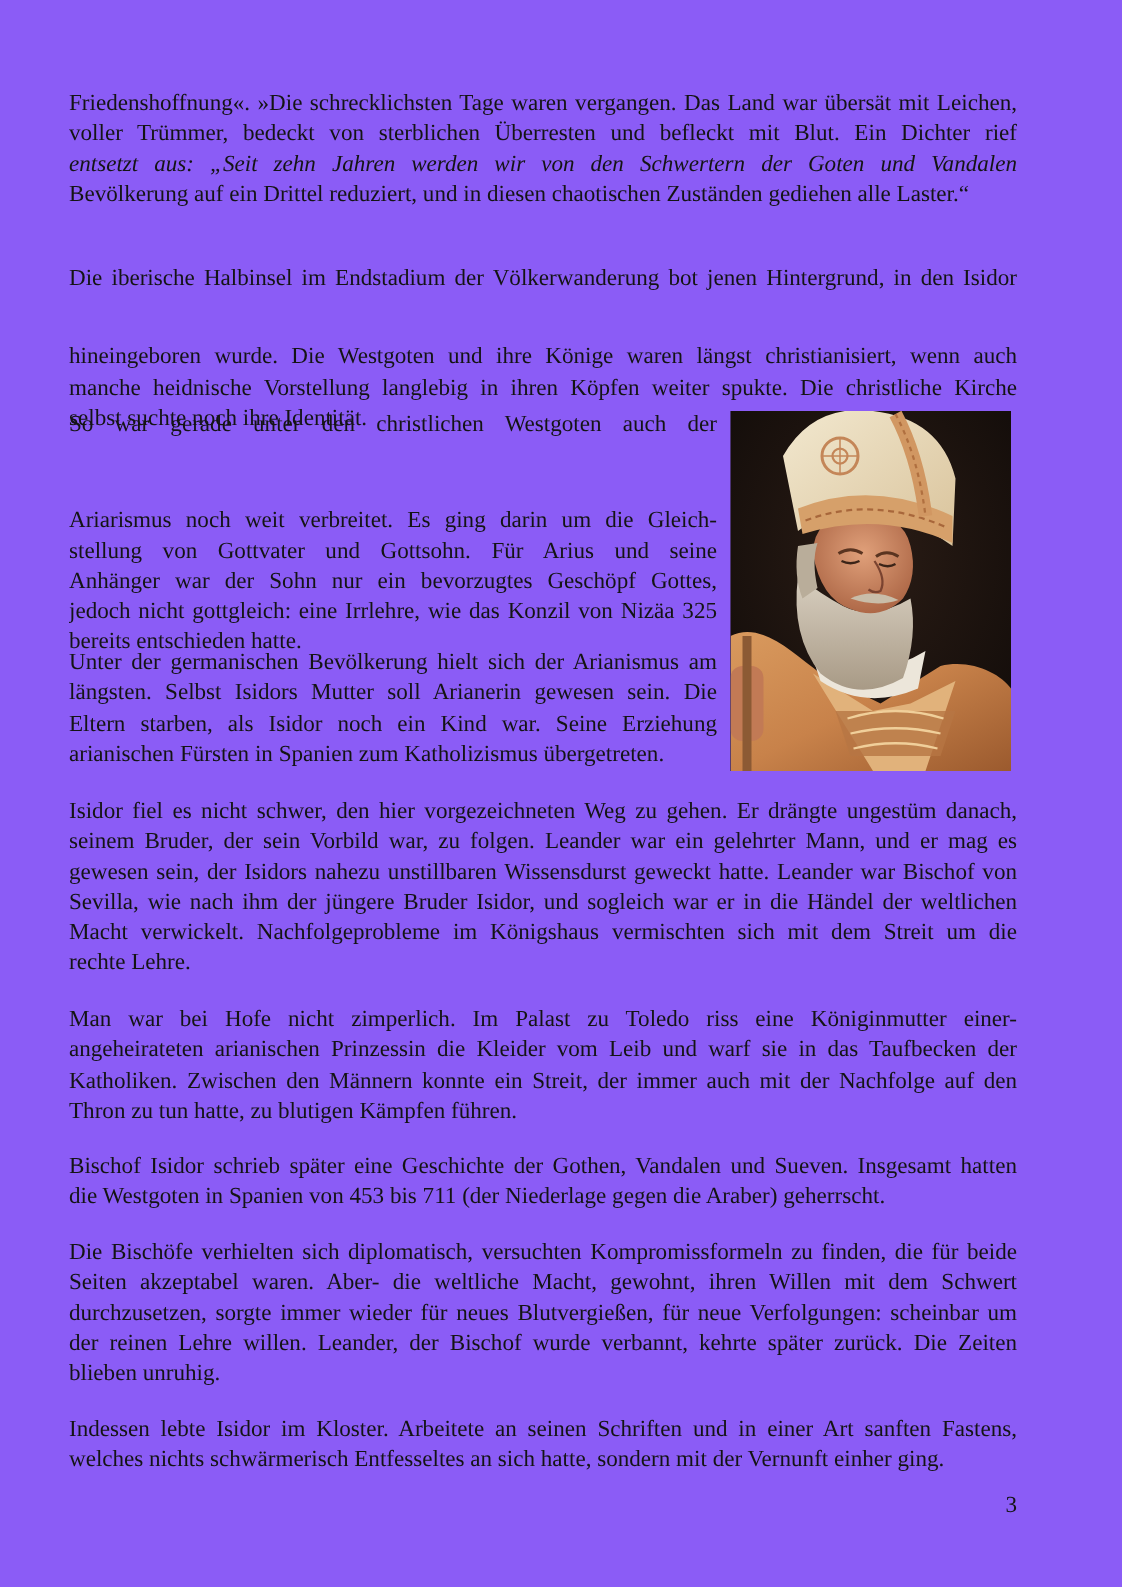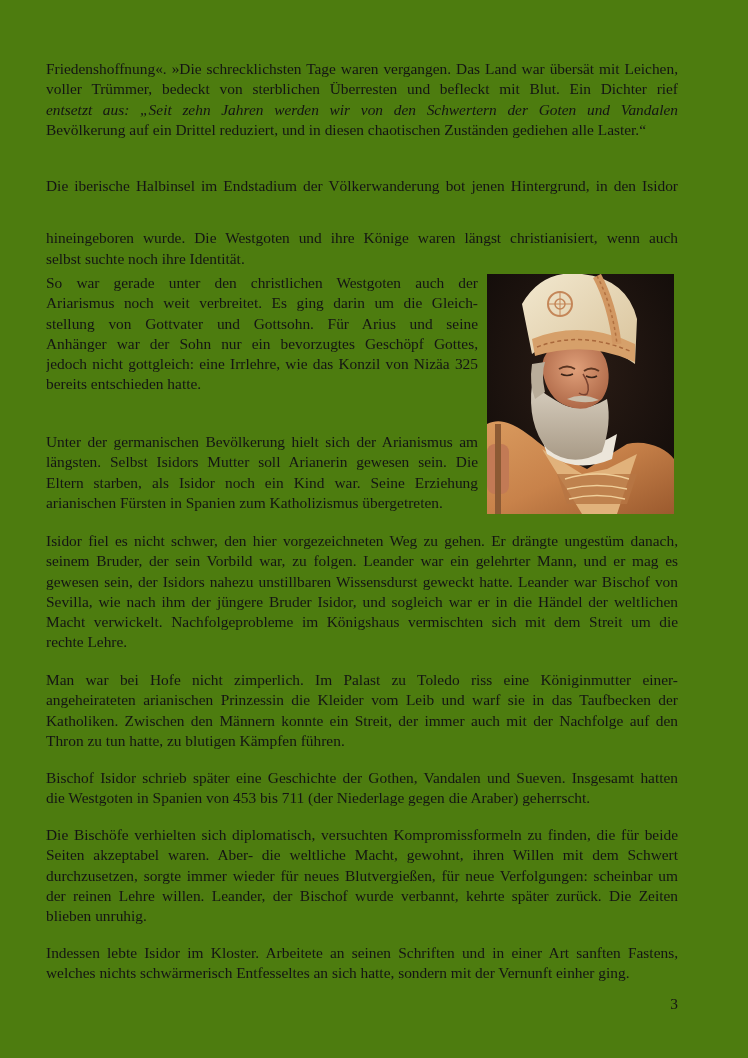--- a/index.html
+++ b/index.html
@@ -12,21 +12,21 @@
     height: 1058px;
     position: relative;
     overflow: hidden;
     font-family: "Liberation Serif", "DejaVu Serif", serif;
     color: #141414;
   }
   .page {
     position: absolute;
     left: 0; top: 0;
     width: 748px; height: 1058px;
-    background: #4d7c0f;
+    background: #8b5cf6;
   }
   .para {
     position: absolute;
     left: 46px;
     width: 632px;
     font-size: 15.4px;
   }
   .para.narrow {
     width: 432px;
   }
@@ -69,26 +69,27 @@
   <div class="para" style="top:59px">
     <span class="line" style="white-space: normal; overflow: hidden;">Friedenshoffnung«. »Die schrecklichsten Tage waren vergangen. Das Land war übersät mit Leichen,</span>
     <span class="line" style="white-space: normal; overflow: hidden;">voller Trümmer, bedeckt von sterblichen Überresten und befleckt mit Blut. Ein Dichter rief</span>
     <span class="line" style="white-space: normal; overflow: hidden; font-style: italic;">entsetzt aus: „Seit zehn Jahren werden wir von den Schwertern der Goten und Vandalen</span>
     <span class="line last">Bevölkerung auf ein Drittel reduziert, und in diesen chaotischen Zuständen gediehen alle Laster.“</span>
   </div>
 
   <div class="para" style="top:176px">
     <span class="line" style="white-space: normal; overflow: hidden;">Die iberische Halbinsel im Endstadium der Völkerwanderung bot jenen Hintergrund, in den Isidor</span>
     <span class="line" style="white-space: normal; overflow: hidden; margin-top: 32px;">hineingeboren wurde. Die Westgoten und ihre Könige waren längst christianisiert, wenn auch</span>
+    <span class="line" style="white-space: normal; overflow: hidden;">manche heidnische Vorstellung langlebig in ihren Köpfen weiter spukte. Die christliche Kirche</span>
     <span class="line last">selbst suchte noch ihre Identität.</span>
   </div>
 
   <div class="para narrow" style="top:273px">
     <span class="line" style="white-space: normal; overflow: hidden;">So war gerade unter den christlichen Westgoten auch der</span>
-    <span class="line" style="white-space: normal; overflow: hidden;">Ariarismus noch weit verbreitet. Es ging darin um die Gleich-</span>
+    <span class="line" style="white-space: normal; overflow: hidden; margin-top: 44px;">Ariarismus noch weit verbreitet. Es ging darin um die Gleich-</span>
     <span class="line" style="white-space: normal; overflow: hidden;">stellung von Gottvater und Gottsohn. Für Arius und seine</span>
     <span class="line" style="white-space: normal; overflow: hidden;">Anhänger war der Sohn nur ein bevorzugtes Geschöpf Gottes,</span>
     <span class="line" style="white-space: normal; overflow: hidden;">jedoch nicht gottgleich: eine Irrlehre, wie das Konzil von Nizäa 325</span>
     <span class="line last">bereits entschieden hatte.</span>
   </div>
 
   <div class="para narrow" style="top:432px">
     <span class="line" style="white-space: normal; overflow: hidden;">Unter der germanischen Bevölkerung hielt sich der Arianismus am</span>
     <span class="line" style="white-space: normal; overflow: hidden;">längsten. Selbst Isidors Mutter soll Arianerin gewesen sein. Die</span>
     <span class="line" style="white-space: normal; overflow: hidden;">Eltern starben, als Isidor noch ein Kind war. Seine Erziehung</span>

